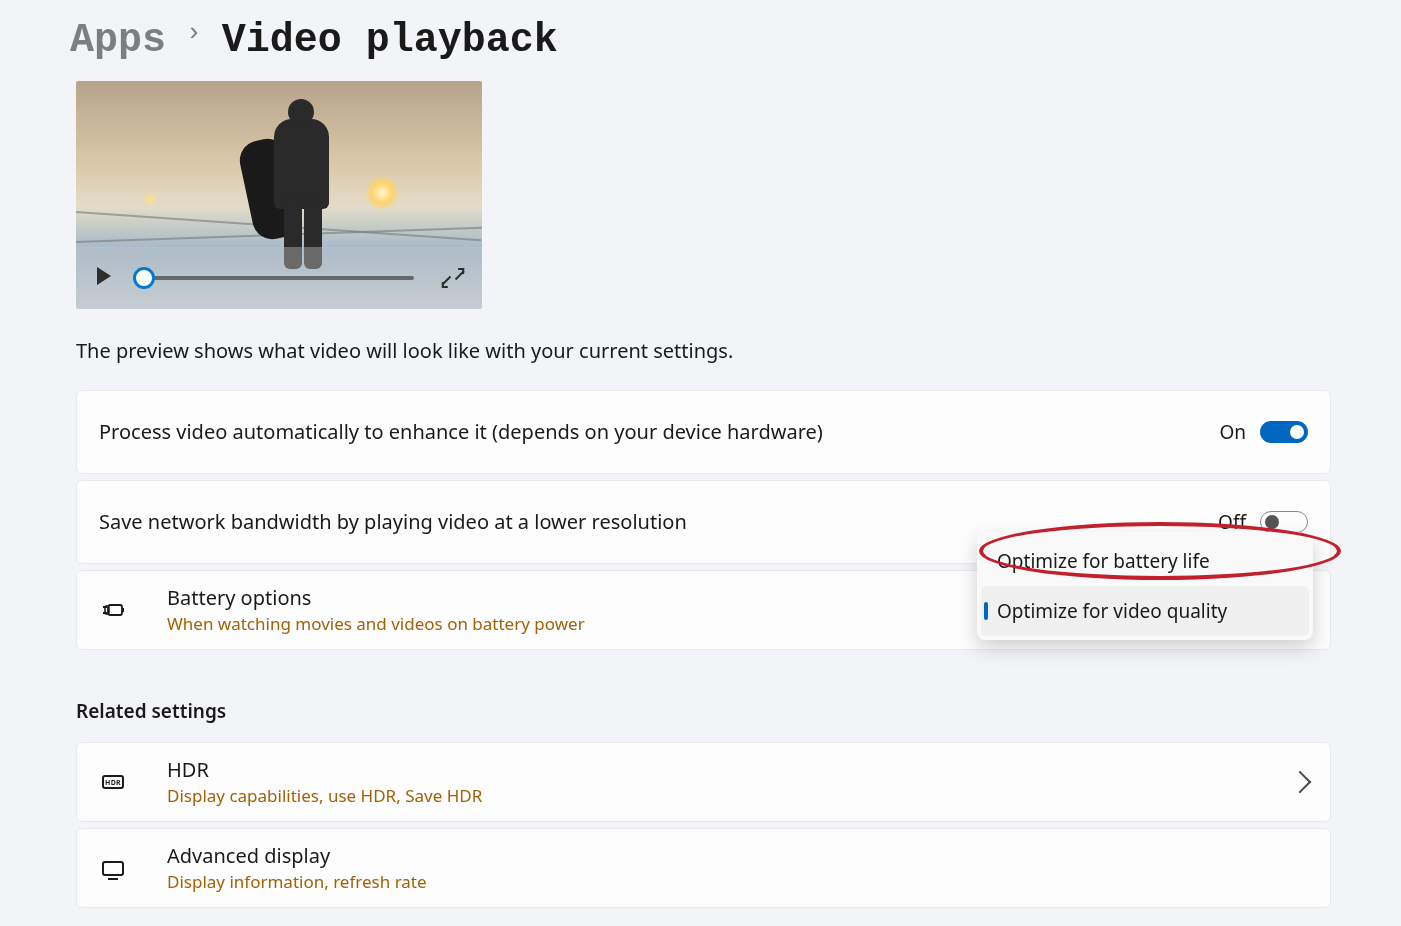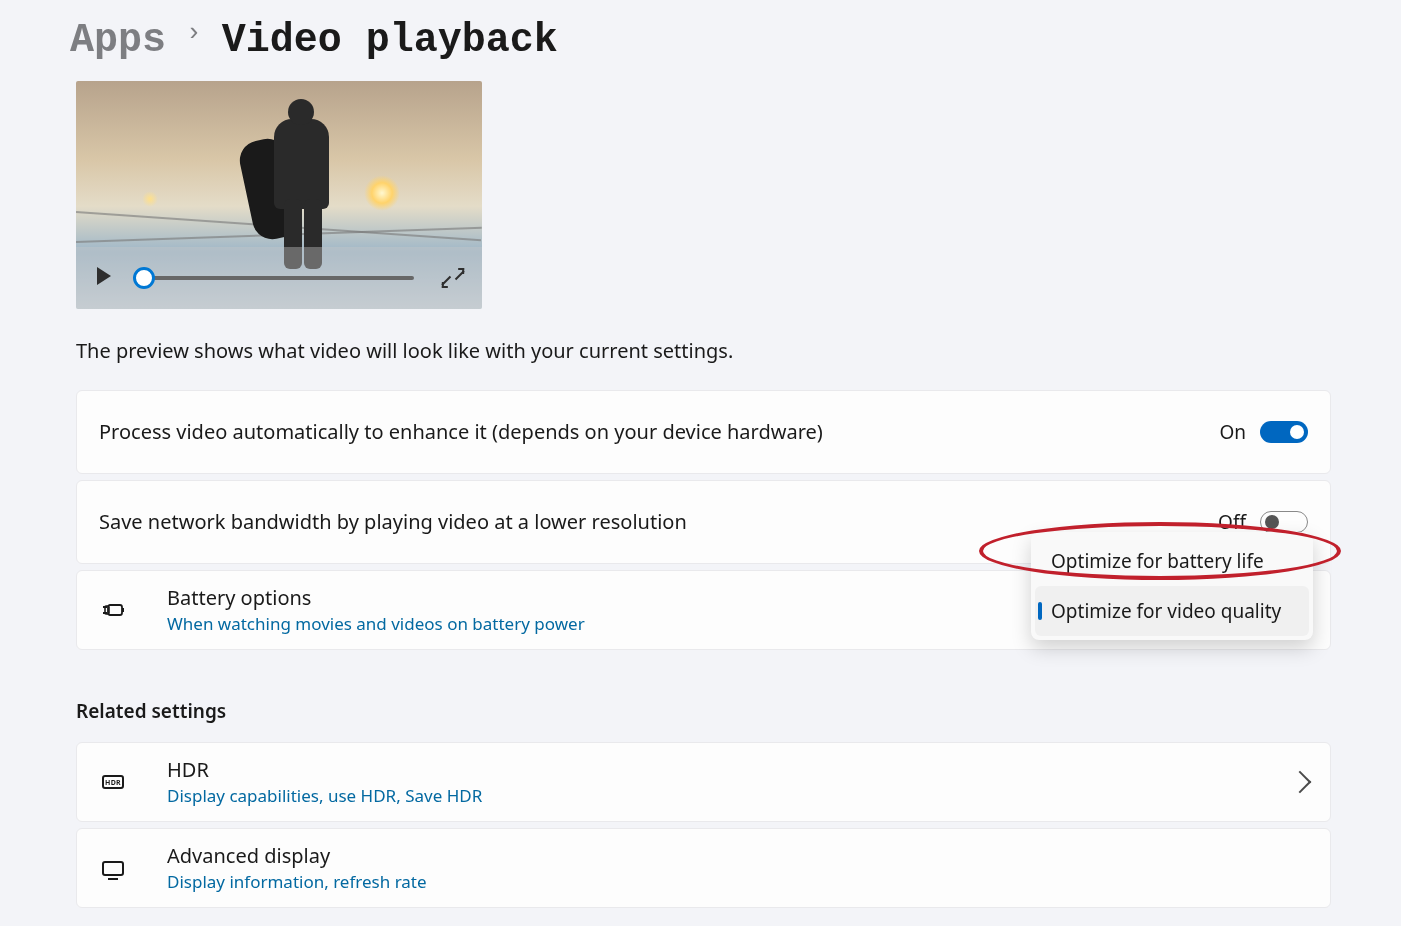--- a/index.html
+++ b/index.html
@@ -63,21 +63,21 @@
   .preview-caption { font-size:20px; color:#1a1a1a; margin-top:28px; margin-bottom:26px; }
 
   .card {
     background:#fdfdfd; border:1px solid #e9e9ec; border-radius:6px;
     padding: 0 22px; display:flex; align-items:center;
     margin-bottom:6px; min-height:84px;gap:18px;
   }
   .card-icon { width:28px; margin-right:22px; display:flex; justify-content:center; }
   .card-text { flex:1; }
   .card-title { font-size:20px; color:#1a1a1a; line-height:1.4; }
-  .card-sub { font-size:17px; color:#0369a1; line-height:1.4; }
+  .card-sub { font-size:17px; color:#a16207; line-height:1.4; }
   .card-action { display:flex; align-items:center; gap:14px; }
   .toggle-label { font-size:19px; }
   .toggle {
     width:48px; height:22px; border-radius:12px; position:relative; cursor:pointer;
   }
   .toggle.on { background:#0067c0; }
   .toggle.off { background:#fdfdfd; border:1px solid #898989; }
   .toggle-knob { position:absolute; width:14px; height:14px; border-radius:50%; top:50%; transform:translateY(-50%); }
   .toggle.on .toggle-knob { right:4px; background:#fff; }
   .toggle.off .toggle-knob { left:4px; background:#555; }
@@ -85,21 +85,21 @@
 
   .section-header { font-size:19px; font-weight:600; margin:48px 0 18px 0; }
 
   .hdr-icon { width:22px; height:14px; border:2px solid #1a1a1a; border-radius:3px; font-size:7px; font-weight:700; display:flex; align-items:center; justify-content:center; letter-spacing:0.3px; }
   .disp-icon { width:22px; height:15px; border:2px solid #1a1a1a; border-radius:3px; position:relative; }
   .disp-icon::after { content:''; position:absolute; bottom:-6px; left:4px; right:4px; height:2px; background:#1a1a1a; }
 
   .dropdown {
     position:absolute; background:#f9f9f9; border-radius:8px;
     box-shadow: 0 8px 20px rgba(0,0,0,0.18);
-    padding:4px; width:282px;
+    padding:4px; width:336px;
     z-index:50;
   }
   .dd-item { padding:12px 16px; font-size:19px; border-radius:6px; cursor:pointer; position:relative; }
   .dd-item.selected::before {
     content:''; position:absolute; left:3px; top:50%; transform:translateY(-50%);
     width:4px; height:18px; background:#0067c0; border-radius:2px;
   }
   .dd-item.selected { background:#f0f0f0; }
 
   .annotation {

